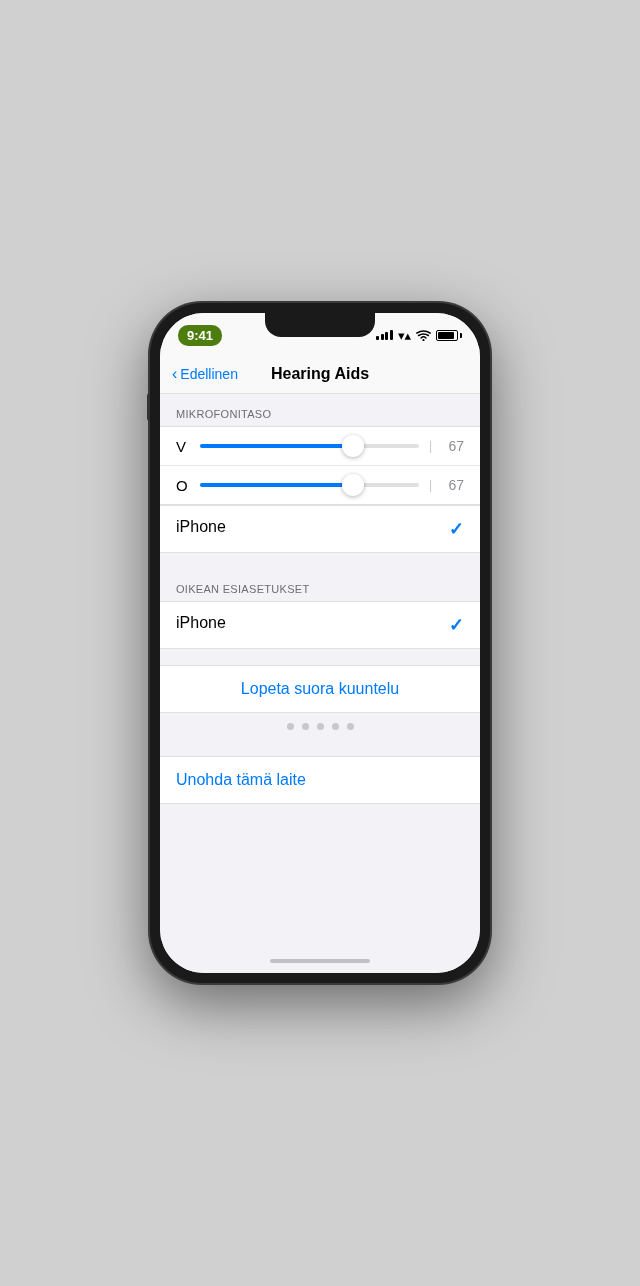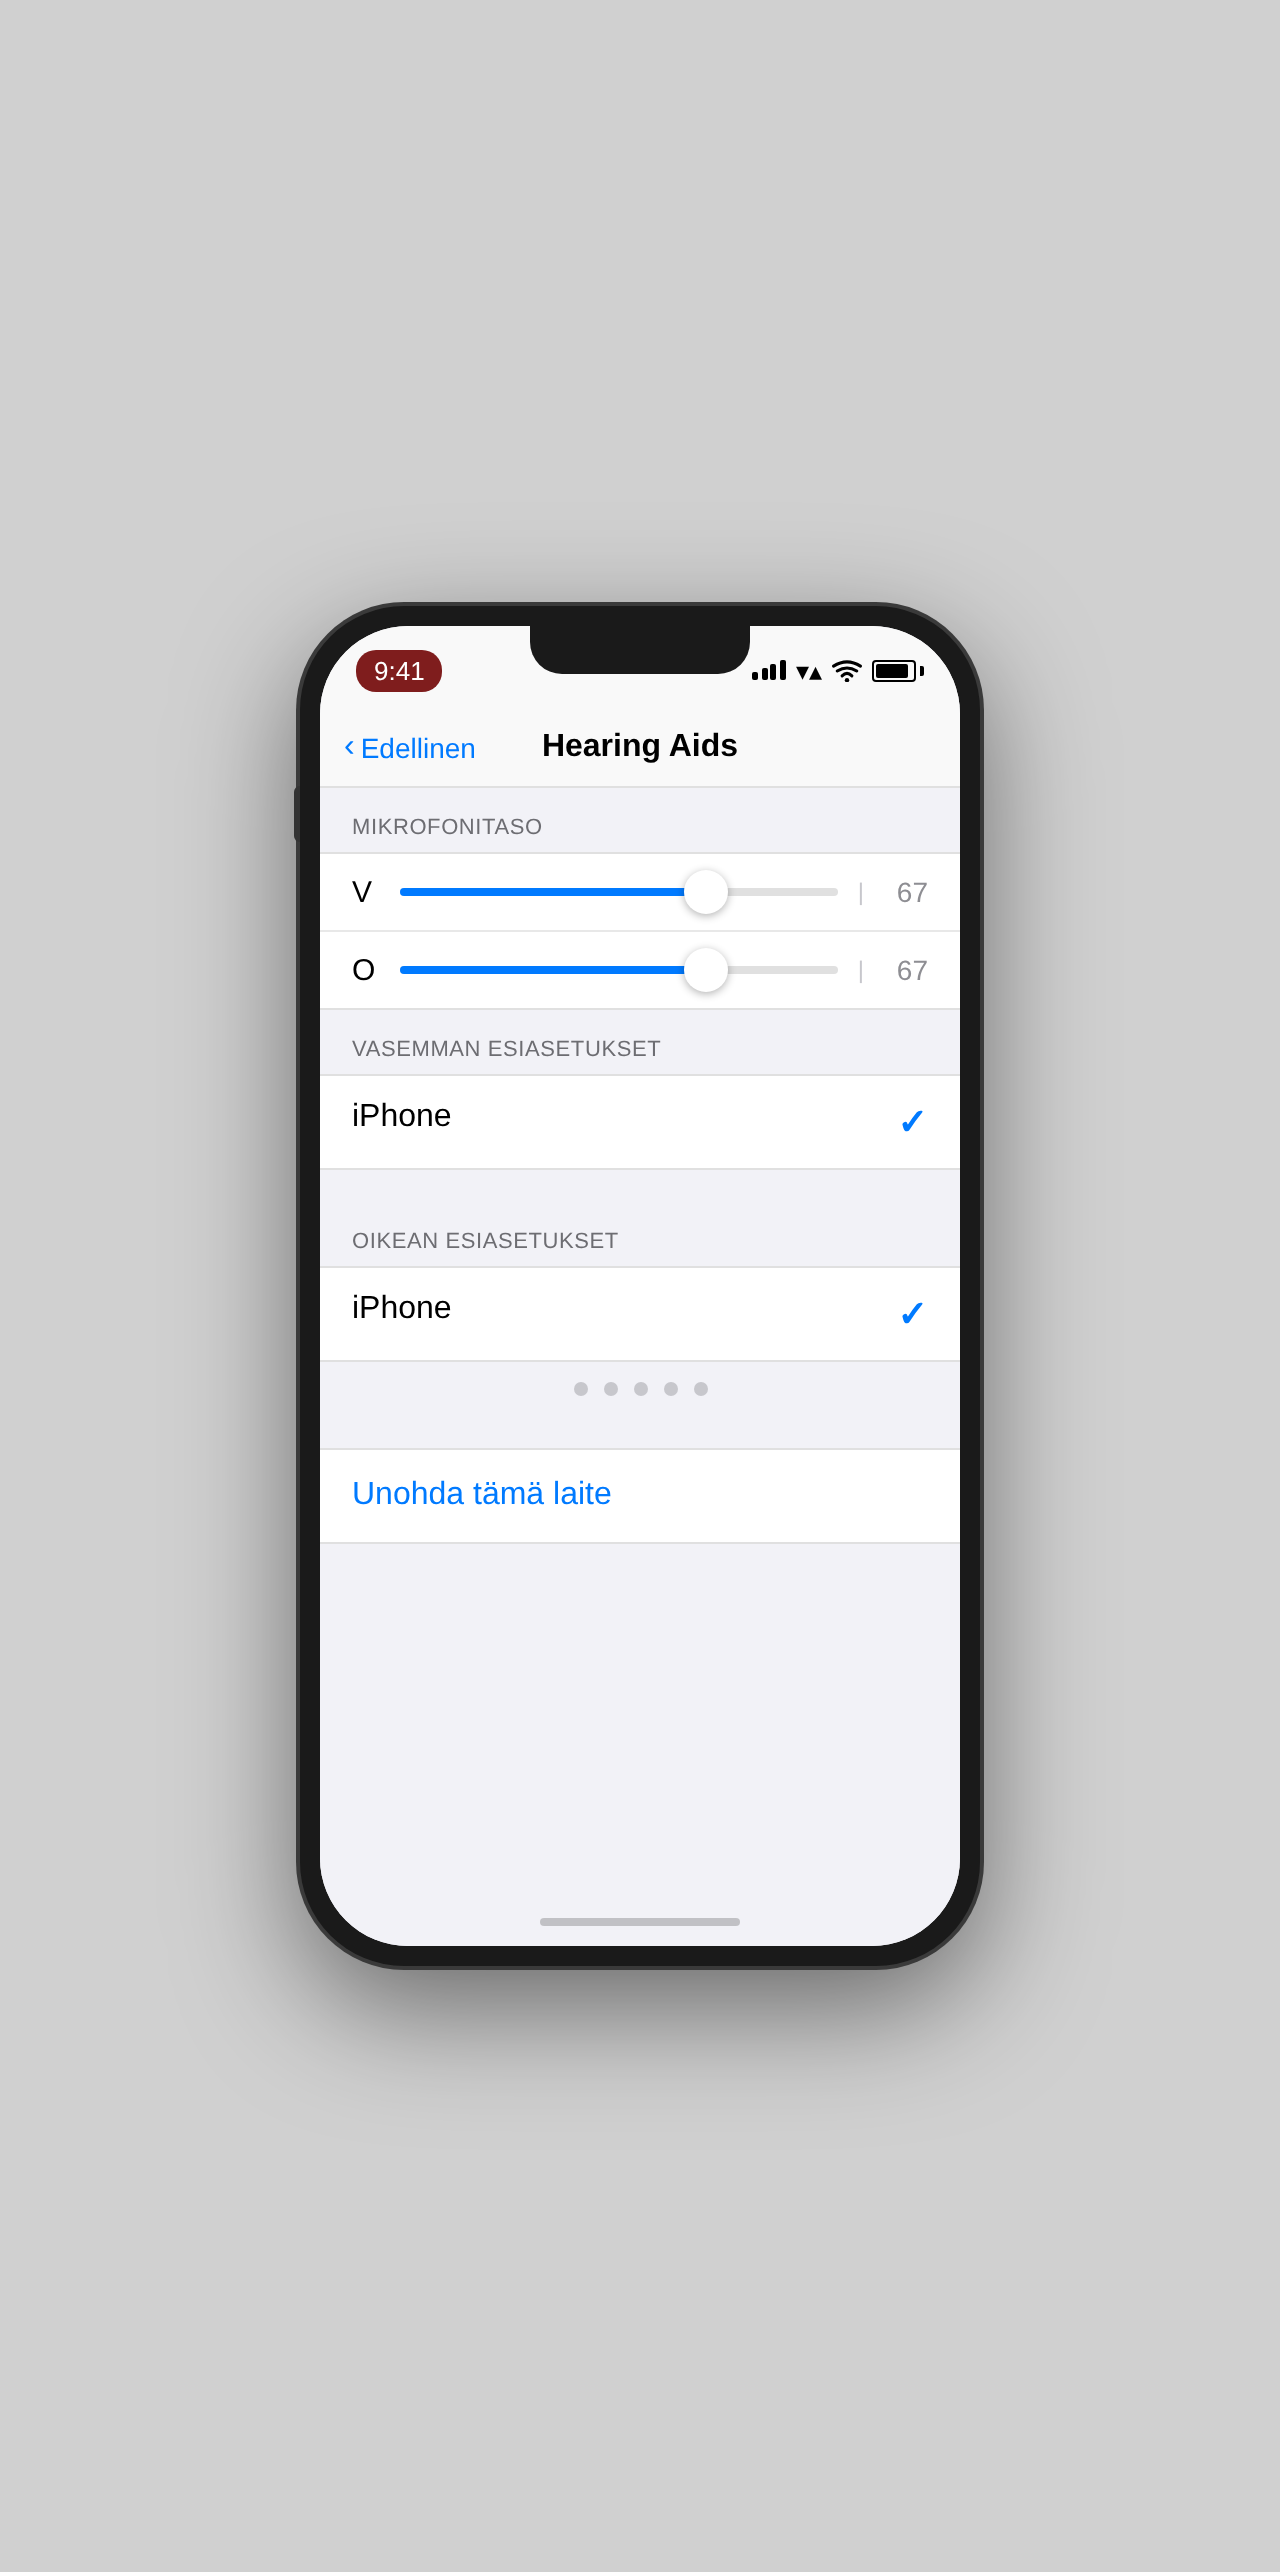--- a/index.html
+++ b/index.html
@@ -39,24 +39,24 @@
       height: 44px;
       display: flex;
       align-items: center;
       justify-content: space-between;
       padding: 0 18px;
       position: relative;
       flex-shrink: 0;
     }
 
     .status-time {
-      background: #7f1d1d;
+      background: #4d7c0f;
       color: white;
       font-size: 13px;
-      font-weight: 400;
+      font-weight: 700;
       padding: 3px 9px;
       border-radius: 10px;
     }
 
     .notch {
       position: absolute;
       top: 0;
       left: 50%;
       transform: translateX(-50%);
       width: 110px;
@@ -437,39 +437,39 @@
               <div class="slider-thumb" style="right: calc(30% - 11px);"></div>
             </div>
             <span class="slider-divider">|</span>
             <span class="slider-value">67</span>
           </div>
 
         </div>
       </div>
 
       <div>
-        <div class="section-header">VASEMMAN ESIASETUKSET</div>
         <div class="list-group">
           <div class="list-item">
             <span class="list-item-label">iPhone</span>
             <span class="list-item-check">✓</span>
           </div>
         </div>
       </div>
 
       <div style="margin-top:16px;">
         <div class="section-header">OIKEAN ESIASETUKSET</div>
         <div class="list-group">
           <div class="list-item">
             <span class="list-item-label">iPhone</span>
             <span class="list-item-check">✓</span>
           </div>
         </div>
       </div>
 
+      <div class="stop-btn">Lopeta suora kuuntelu</div>
 
       <div class="page-indicators">
         <div class="dot"></div>
         <div class="dot"></div>
         <div class="dot"></div>
         <div class="dot"></div>
         <div class="dot"></div>
       </div>
 
 

